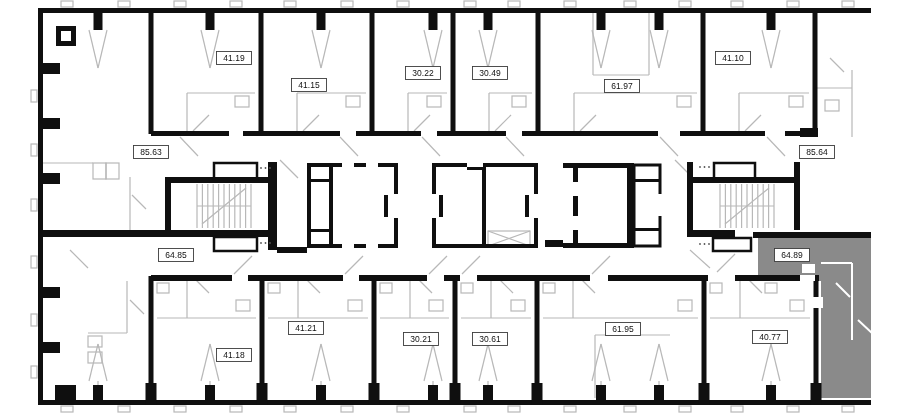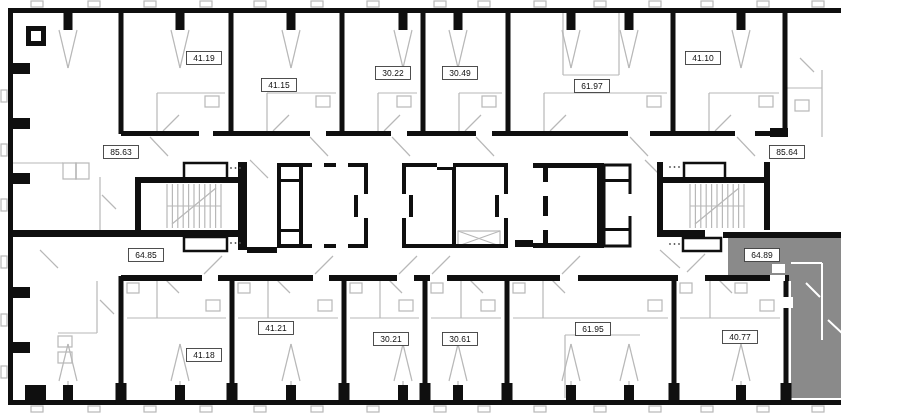--- a/index.html
+++ b/index.html
@@ -1,17 +1,17 @@
 <!DOCTYPE html>
 <html><head>
 <meta charset="utf-8">
 <style>
   html,body{margin:0;padding:0;background:#ffffff;}
   .plan-wrap{width:841px;height:413px;position:relative;overflow:hidden;background:#fff;
-             font-family:"Liberation Sans", sans-serif;}
+             font-family:"Liberation Sans", sans-serif;padding-left:30px;}
   svg{display:block;}
   .unit-label rect{fill:#ffffff;stroke:#3c3c3c;stroke-width:0.9;}
   .unit-label text{font-family:"Liberation Sans", sans-serif;font-size:8.5px;fill:#111;
                    text-anchor:middle;dominant-baseline:middle;}
   .unit-label{cursor:pointer;}
 </style>
 </head>
 <body>
 
 <div class="plan-wrap">

